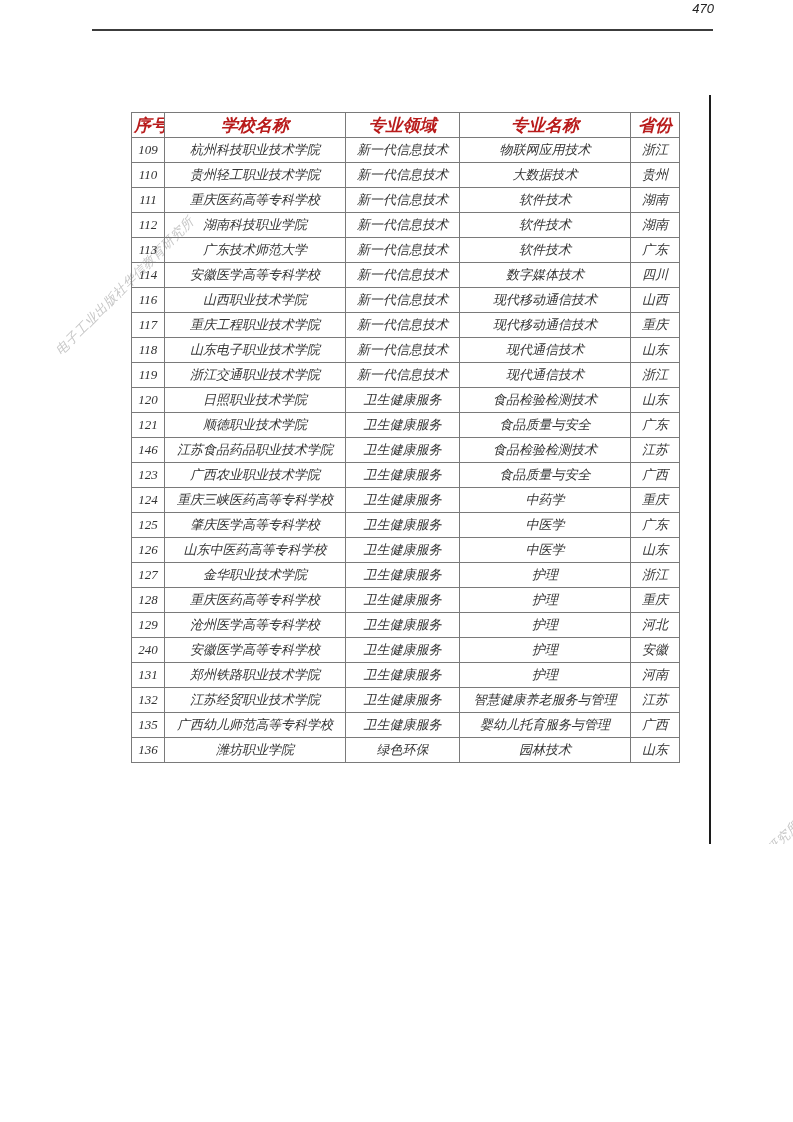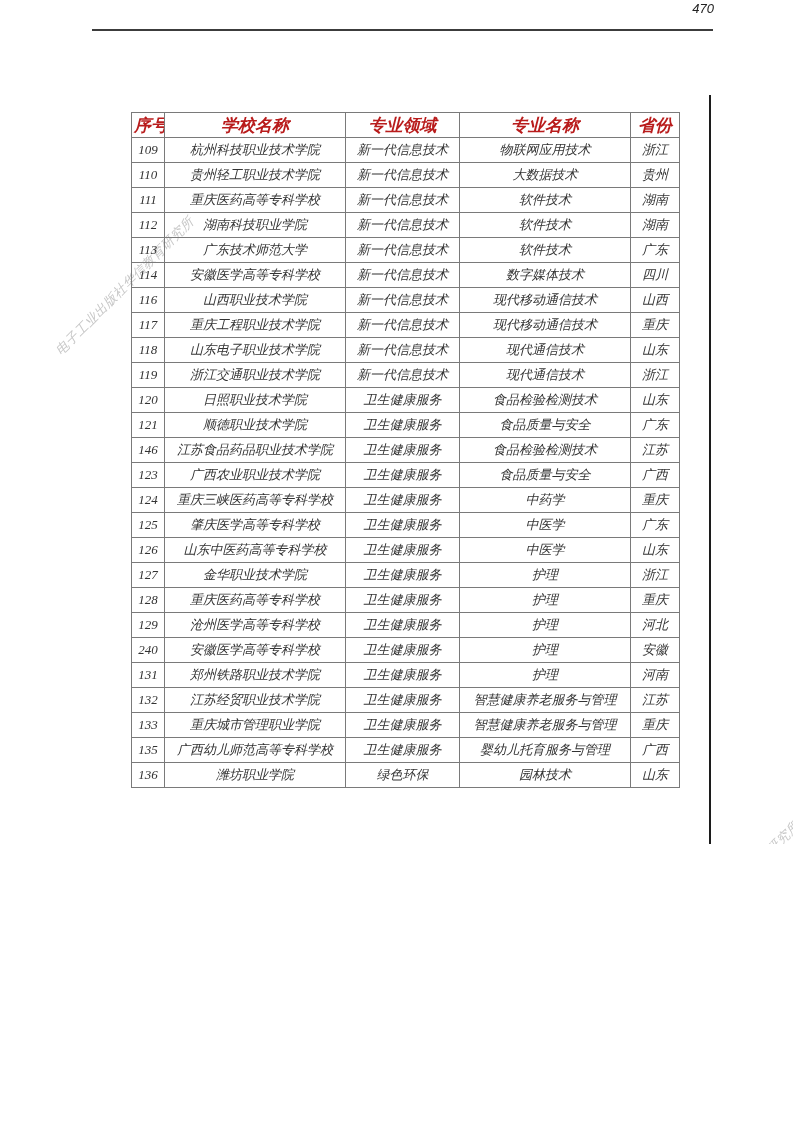--- a/index.html
+++ b/index.html
@@ -271,27 +271,20 @@
           <td>河南</td>
         </tr>
         <tr>
           <td>132</td>
           <td>江苏经贸职业技术学院</td>
           <td>卫生健康服务</td>
           <td>智慧健康养老服务与管理</td>
           <td>江苏</td>
         </tr>
         <tr>
-          <td>133</td>
-          <td>重庆城市管理职业学院</td>
-          <td>卫生健康服务</td>
-          <td>智慧健康养老服务与管理</td>
-          <td>重庆</td>
-        </tr>
-        <tr>
           <td>135</td>
           <td>广西幼儿师范高等专科学校</td>
           <td>卫生健康服务</td>
           <td>婴幼儿托育服务与管理</td>
           <td>广西</td>
         </tr>
         <tr>
           <td>136</td>
           <td>潍坊职业学院</td>
           <td>绿色环保</td>

